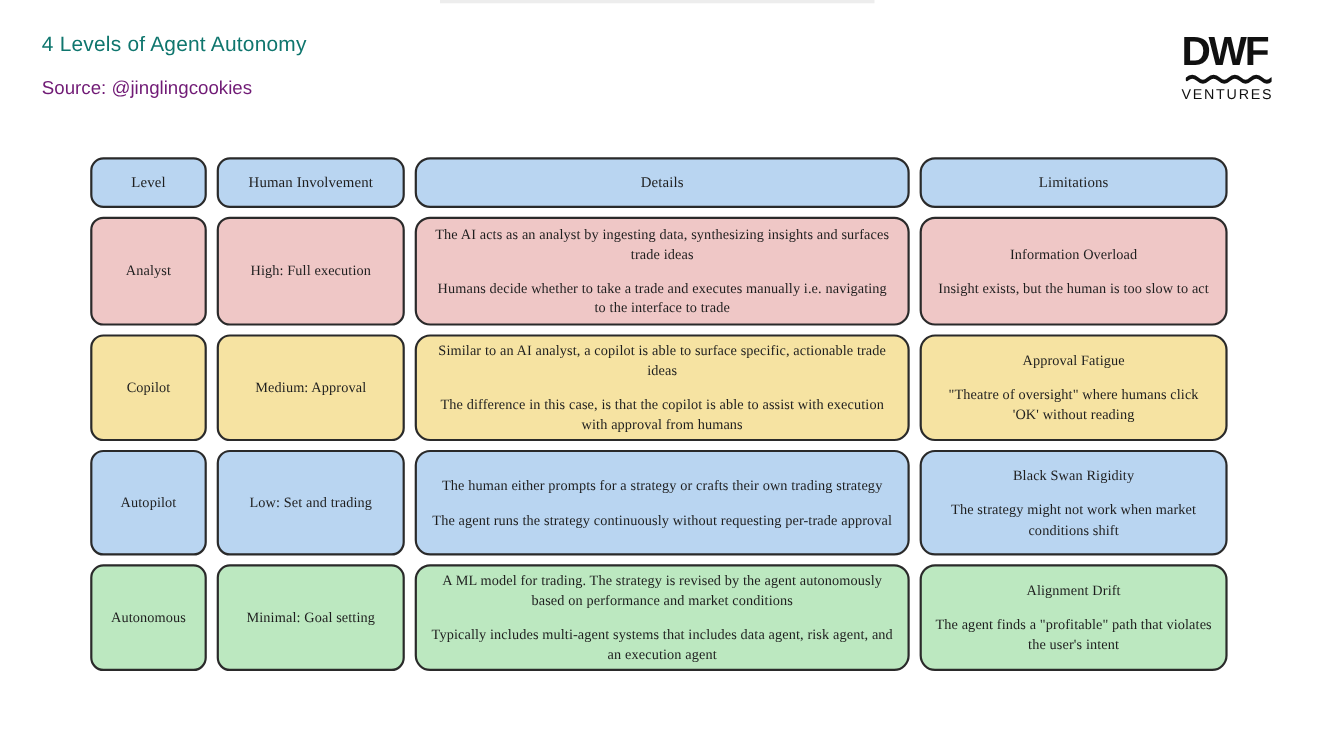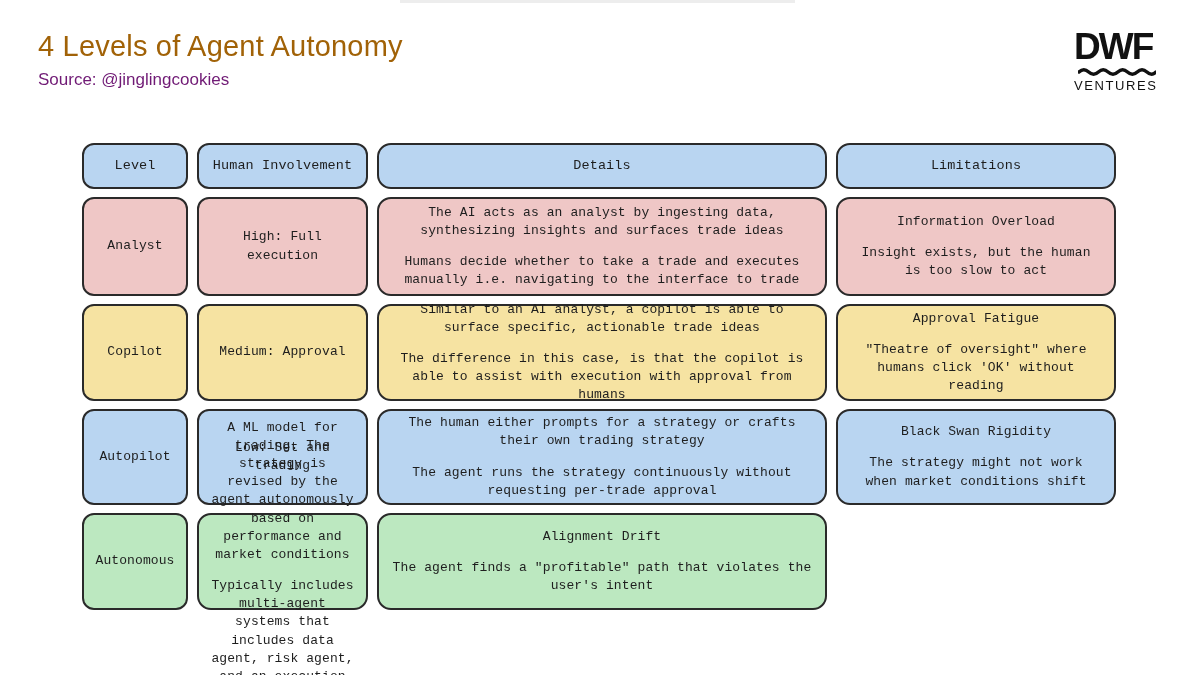--- a/index.html
+++ b/index.html
@@ -15,24 +15,24 @@
   .top-edge-bar {
     position: absolute;
     left: 400px; top: 0;
     width: 395px; height: 3px;
     background: #ededed;
   }
 
   .page-title {
     position: absolute;
     left: 38px; top: 30px;
-    font-size: 29px;
+    font-size: 19px;
     font-weight: 500;
     letter-spacing: 0.2px;
-    color: #a16207;
+    color: #0f766e;
   }
   .page-source {
     position: absolute;
     left: 38px; top: 70px;
     font-size: 17px;
     font-weight: 400;
     color: #701a75;
   }
 
   .logo {
@@ -67,21 +67,21 @@
 
   .cell {
     border: 2px solid #2a2a2a;
     border-radius: 12px;
     display: flex;
     flex-direction: column;
     align-items: center;
     justify-content: center;
     text-align: center;
     padding: 2px 12px;
-    font-family: Liberation Mono, monospace;
+    font-family: Liberation Serif, serif;
     font-size: 13px;
     line-height: 1.4;
     color: #1e1e1e;
     letter-spacing: 0.1px;
   }
   .cell.big { border-radius: 14px; }
   .cell p + p { margin-top: 13px; }
 
   .hdr { font-size: 13.5px; }
 
@@ -142,20 +142,21 @@
   <div class="cell c-blue big">
     <p>The human either prompts for a strategy or crafts their own trading strategy</p>
     <p>The agent runs the strategy continuously without requesting per-trade approval</p>
   </div>
   <div class="cell c-blue big">
     <p class="lim-title">Black Swan Rigidity</p>
     <p>The strategy might not work when market conditions shift</p>
   </div>
 
   <div class="cell c-green">Autonomous</div>
+  <div class="cell c-green">Minimal: Goal setting</div>
   <div class="cell c-green big">
     <p>A ML model for trading. The strategy is revised by the agent autonomously based on performance and market conditions</p>
     <p>Typically includes multi-agent systems that includes data agent, risk agent, and an execution agent</p>
   </div>
   <div class="cell c-green big">
     <p class="lim-title">Alignment Drift</p>
     <p>The agent finds a "profitable" path that violates the user's intent</p>
   </div>
 
 </div>

